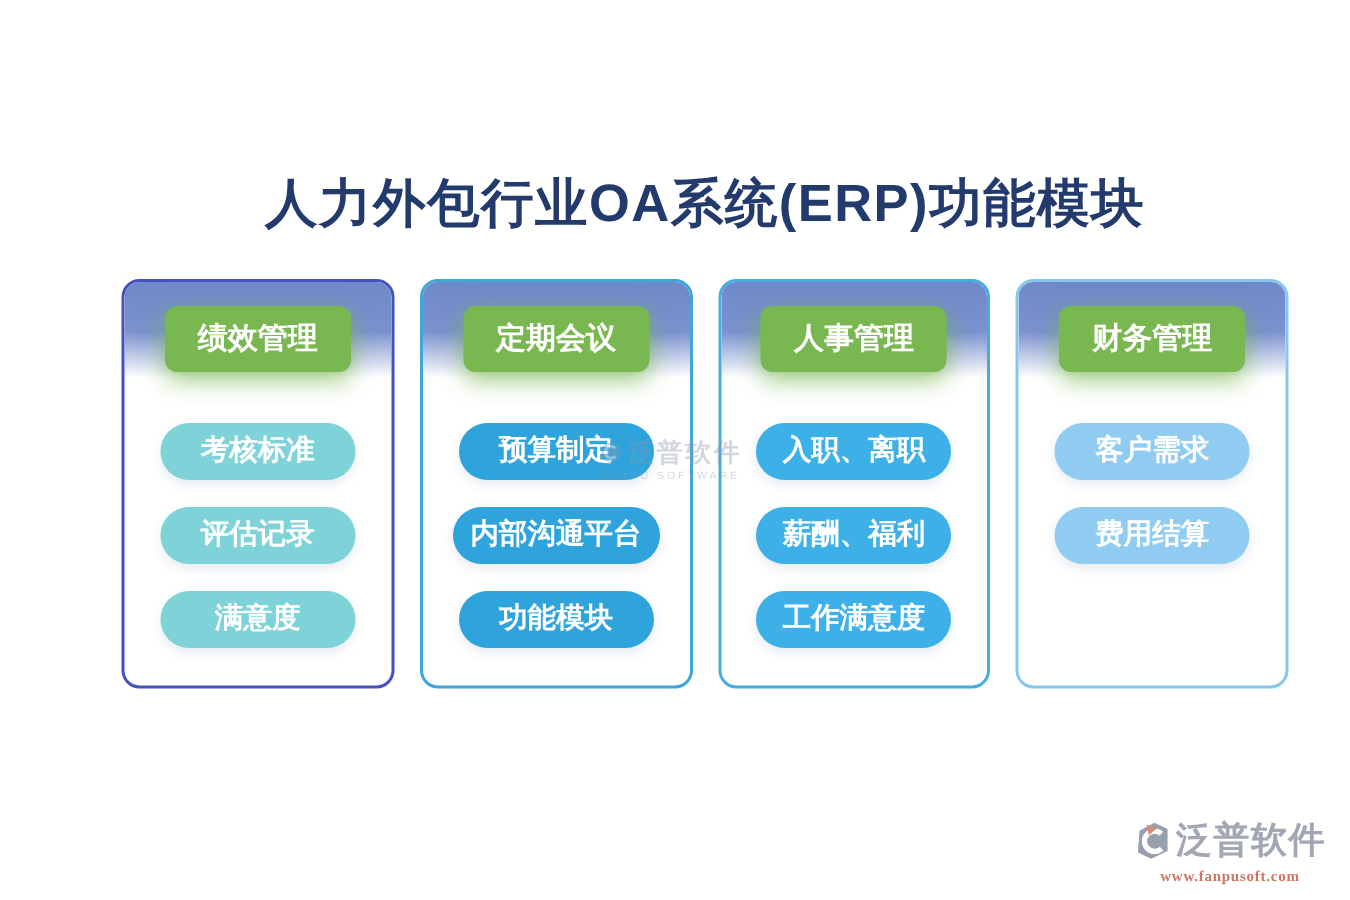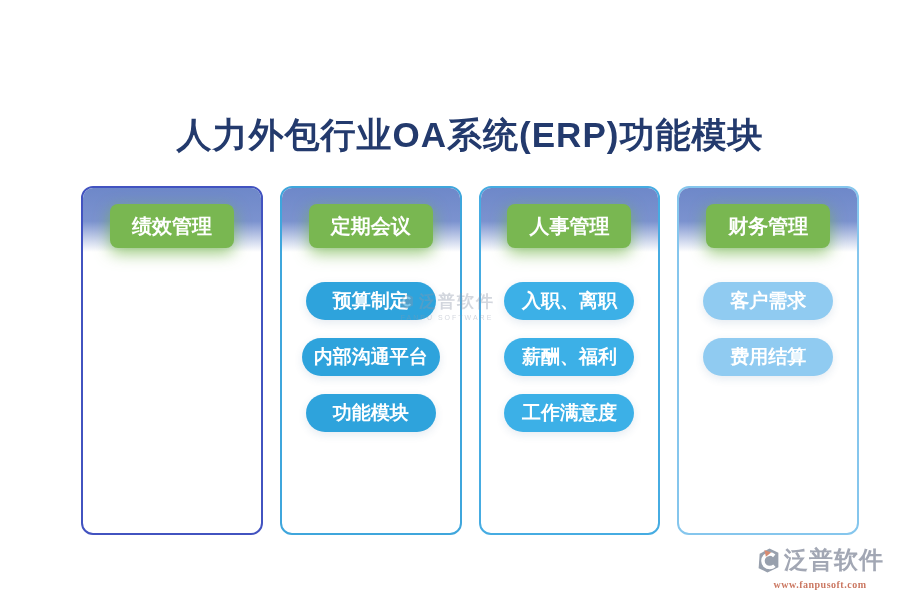--- a/index.html
+++ b/index.html
@@ -20,21 +20,21 @@
     font-size: 35px;
     font-weight: 700;
     letter-spacing: 1px;
     color: #233a6d;
   }
   .cards {
     position: absolute;
     left: 81px;
     top: 186px;
     width: 778px;
-    height: 349px;
+    height: 273px;
     display: flex;
     gap: 17px;
   }
   .card {
     position: relative;
     flex: 1 1 0;
     border: 2px solid var(--border, #4253c0);
     border-radius: 12px;
     background: #ffffff;
     overflow: hidden;
@@ -150,20 +150,25 @@
 </head>
 <body>
 
 <h1 class="page-title" style="color: rgb(35, 58, 109);">人力外包行业OA系统(ERP)功能模块</h1>
 
 <div class="cards">
 
   <section class="card card-0" style="--border: #4253c0; --pill: #7ed3d8; --band: #6e88c9; --badge: #79b751;">
     <div class="band"></div>
     <div class="badge">绩效管理</div>
+    <div class="pills">
+      <div class="pill">考核标准</div>
+      <div class="pill">评估记录</div>
+      <div class="pill">满意度</div>
+    </div>
   </section>
 
   <section class="card card-1" style="--border: #3fa6dc; --pill: #2ea3dc; --band: #6e88c9; --badge: #79b751;">
     <div class="band"></div>
     <div class="badge">定期会议</div>
     <div class="pills">
       <div class="pill">预算制定</div>
       <div class="pill">内部沟通平台</div>
       <div class="pill">功能模块</div>
     </div>

